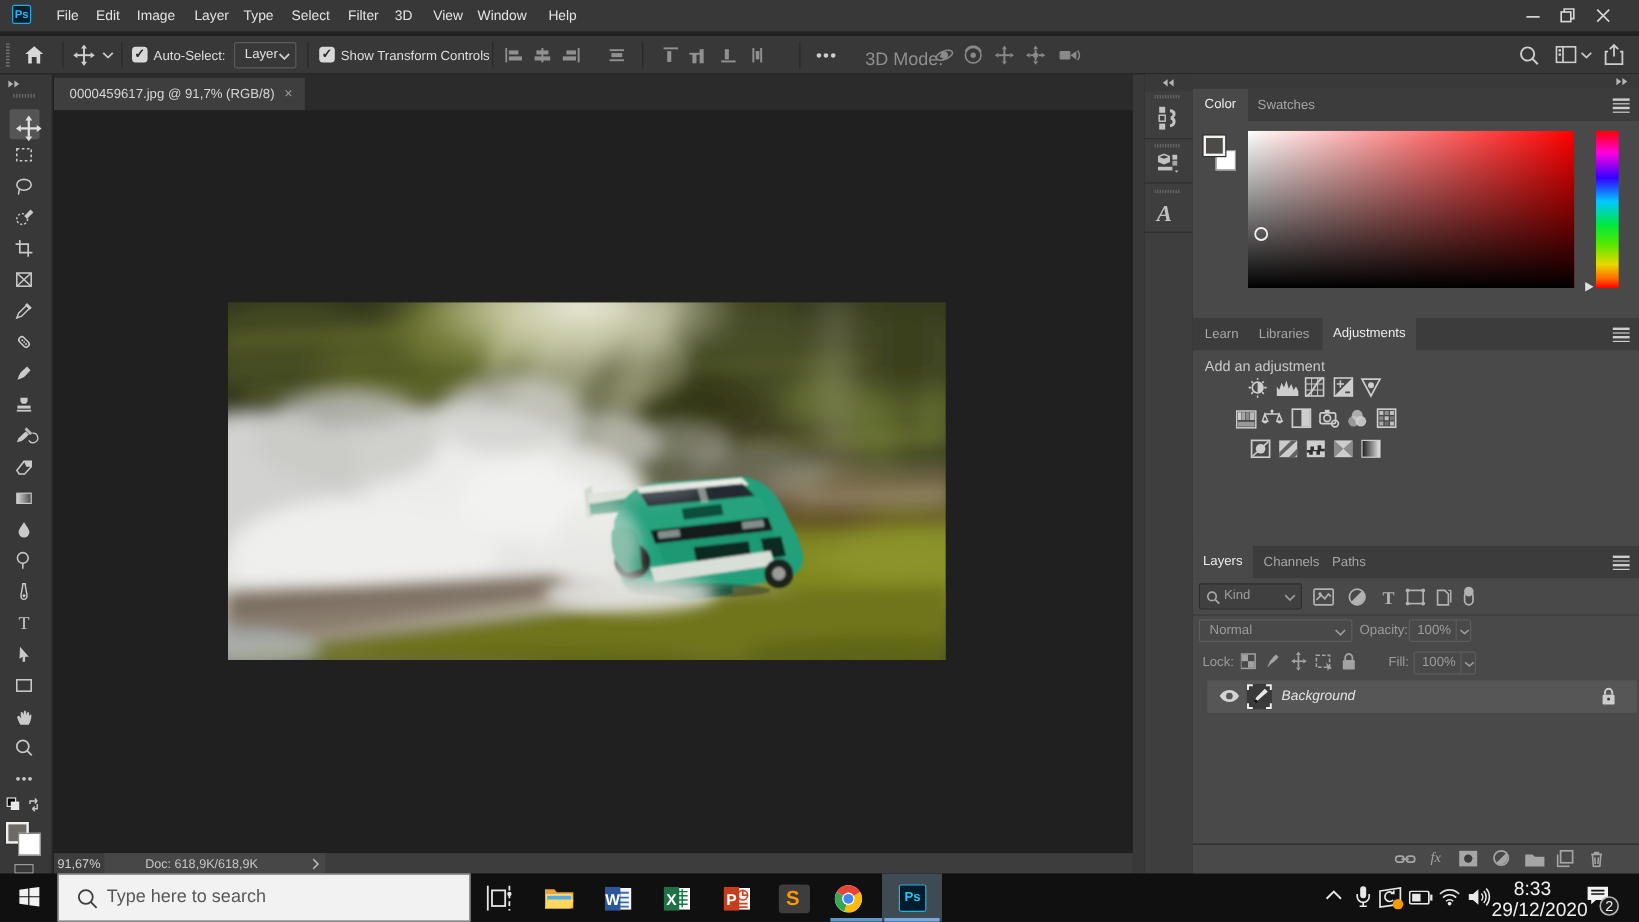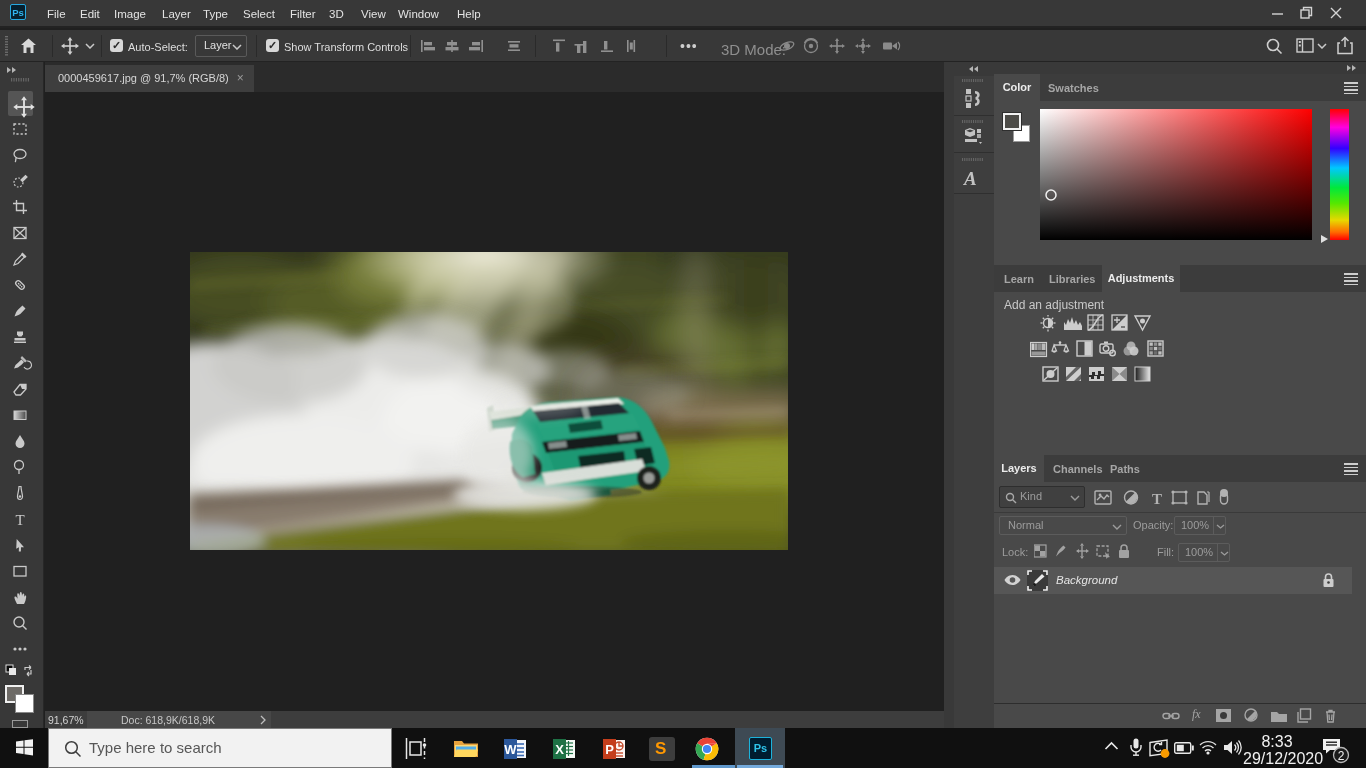--- a/index.html
+++ b/index.html
@@ -25,22 +25,22 @@
 #doctab { position:absolute; left:0px; top:3px; width:209px; height:27px; background:#3e3e3e; color:#d6d6d6; font-size:11px; line-height:26px; white-space:nowrap; }
 
 #canvas { left:45px; top:92px; width:899px; height:619px; background:#202020; }
 
 #statusbar { left:45px; top:711px; width:899px; height:17px; background:#3d3d3d; font-size:10.5px; color:#c9c9c9; }
 
 #rightgap { left:944px; top:62px; width:10px; height:666px; background:#393939; }
 #iconstrip { left:954px; top:62px; width:40px; height:666px; background:#3e3e3e; }
 #panels { left:994px; top:62px; width:372px; height:666px; background:#494949; }
 .ptabbar { position:absolute; left:0; width:372px; height:27px; background:#3c3c3c; }
-.ptab { position:absolute; top:0; height:27px; background:#494949; color:#ececec; font-size:11px; font-weight:bold; text-align:center; }
-.ptabtxt { position:absolute; top:8px; color:#a6a6a6; font-size:11px; font-weight:bold; }
+.ptab { position:absolute; top:0; height:27px; background:#494949; color:#ececec; font-size:11px; font-weight:normal; text-align:center; }
+.ptabtxt { position:absolute; top:8px; color:#a6a6a6; font-size:11px; font-weight:normal; }
 .hamb { position:absolute; right:8px; top:8px; width:14px; height:11px; }
 .hamb div { height:1.5px; background:#cdcdcd; margin-bottom:2px; }
 .plabel { position:absolute; color:#9c9c9c; font-size:11px; }
 .pbox { position:absolute; border:1px solid #5c5c5c; border-radius:2px; color:#9c9c9c; font-size:11px; }
 
 #taskbar { left:0; top:728px; width:1366px; height:40px; background:#101010; }
 #searchbox { position:absolute; left:48px; top:0px; width:344px; height:40px; background:#f2f2f2; border:1px solid #7a7a7a; }
 .traytxt { position:absolute; color:#f0f0f0; font-size:16px; text-align:center; }
 </style>
 </head>
@@ -844,21 +844,21 @@
       </g>
     </svg>
     <span class="plabel" style="left:163px;top:484px">Fill:</span>
     <div class="pbox" style="left:184px;top:481px;width:52px;height:19px">
         <span style="position:absolute;left:6px;top:2px">100%</span>
         <span style="position:absolute;left:38px;top:0;width:1px;height:17px;background:#5c5c5c"></span>
       <svg class="abs" style="left:41px;top:7px" width="9" height="5">
           <path d="M1 1 L4.5 4 L8 1" stroke="#9c9c9c" stroke-width="1.3" fill="none"></path>
         </svg>
       </div>
-    <div class="abs" style="left:0;top:505px;width:358px;height:27px;background:#565656">
+    <div class="abs" style="left:12px;top:505px;width:358px;height:27px;background:#565656">
       <svg class="abs" style="left:10px;top:7px" width="17" height="12" viewBox="0 0 17 12">
           <path d="M8.5 1 C12.5 1 15.5 4 16.5 6 C15.5 8 12.5 11 8.5 11 C4.5 11 1.5 8 0.5 6 C1.5 4 4.5 1 8.5 1 Z M8.5 3.2 A2.8 2.8 0 1 0 8.5 8.8 A2.8 2.8 0 0 0 8.5 3.2 Z" fill="#d2d2d2" fill-rule="evenodd"></path>
         </svg>
       <div class="abs" style="left:33px;top:3px;width:21px;height:21px;background:#3a3a3a"></div>
       <svg class="abs" style="left:33px;top:3px" width="21" height="21" viewBox="0 0 21 21">
           <g stroke="#f2f2f2" stroke-width="1.6" fill="none">
             <path d="M1 5 V1 H5"></path>
             <path d="M16 1 H20 V5"></path>
             <path d="M20 16 V20 H16"></path>
             <path d="M5 20 H1 V16"></path>

